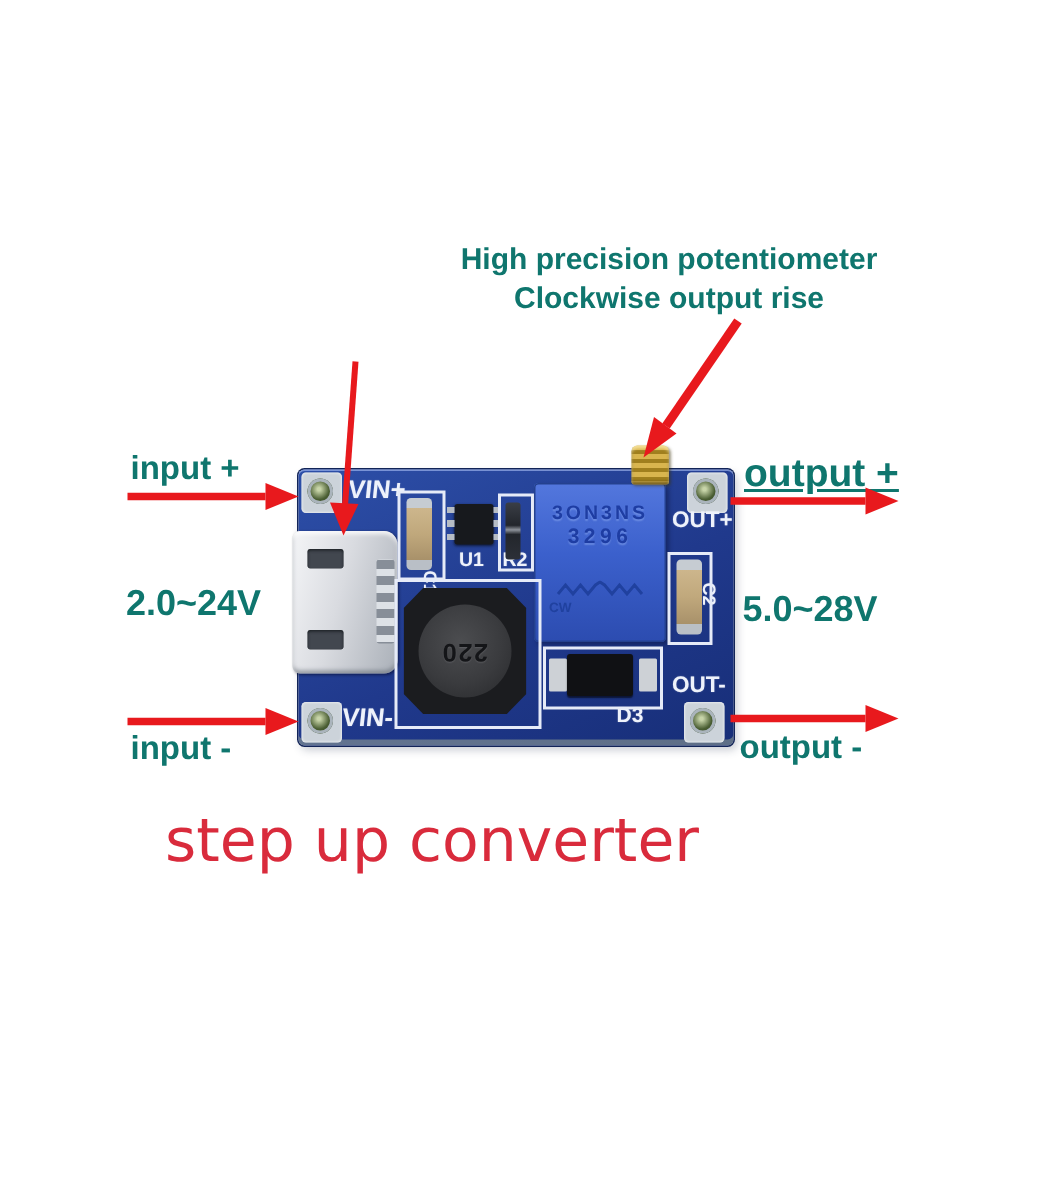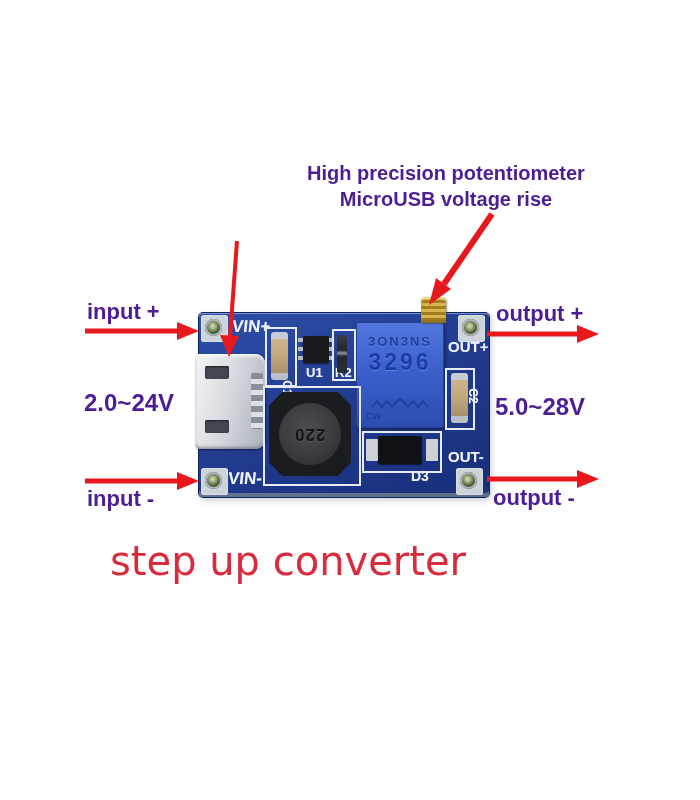--- a/index.html
+++ b/index.html
@@ -1,26 +1,26 @@
 <!DOCTYPE html>
 <html><head>
 <meta charset="utf-8">
 <style>
   html,body{margin:0;padding:0;background:#fff;}
   .stage{position:relative;width:700px;height:800px;background:#ffffff;overflow:hidden;
          font-family:"Liberation Sans",sans-serif;}
   
-  .ann{position:absolute;color:#4c1d95;font-weight:bold;white-space:nowrap;line-height:1.15;}
+  .ann{position:absolute;color:#0f766e;font-weight:bold;white-space:nowrap;line-height:1.15;}
   .pot1{left:280px;top:162px;width:332px;text-align:center;font-size:20px;}
   .pot2{left:280px;top:188px;width:332px;text-align:center;font-size:20px;}
   .usb-label{left:147px;top:216px;font-size:21px;}
   .in-plus{left:87px;top:299px;font-size:22px;}
   .in-v{left:84px;top:389px;font-size:24px;}
   .in-minus{left:87px;top:486px;font-size:22px;}
-  .out-plus{left:496px;top:301px;font-size:22px;}
+  .out-plus{left:496px;top:301px;font-size:26px;text-decoration:underline;}
   .out-v{left:495px;top:393px;font-size:24px;}
   .out-minus{left:493px;top:485px;font-size:22px;}
   .title{position:absolute;left:0;top:538px;width:576px;text-align:center;font-size:40px;
          color:#d92b3c;font-family:"DejaVu Sans",sans-serif;letter-spacing:0px;}
   
   .board{position:absolute;left:199px;top:313px;width:290px;height:184px;border-radius:4px;
          background:linear-gradient(155deg,#2d4fa8 0%,#20398c 55%,#172e78 100%);
          box-shadow:inset 0 1px 0 rgba(185,205,255,.55), inset 0 -4px 0 rgba(165,175,150,.5),
                     0 0 0 1px #122457, 2px 3px 6px rgba(40,50,80,.25);}
   .pad{position:absolute;width:27px;height:27px;background:#ccd3da;border-radius:3px;
@@ -68,21 +68,21 @@
   .r2-outline{left:133px;top:16px;width:20px;height:48px;}
   .r2-body{position:absolute;left:3px;top:4px;width:10px;height:38px;border-radius:2px;
            background:linear-gradient(180deg,#3a3e46 0%,#23262c 40%,#8e939b 48%,#23262c 56%,#2c3038 100%);}
   
   .pot{position:absolute;left:157px;top:9px;width:88px;height:106px;border-radius:3px;
        background:linear-gradient(180deg,#5377dd 0%,#3b60cc 45%,#2c4cb0 100%);
        box-shadow:inset 0 0 0 1px #24418f, 2px 2px 3px rgba(10,20,60,.45);
        display:flex;flex-direction:column;align-items:center;}
   .pot-brand{margin-top:12px;font-size:13px;font-weight:bold;letter-spacing:2px;color:#1e3da3;
              text-shadow:0 1px 1px rgba(140,170,240,.5);}
-  .pot-model{font-size:23px;font-weight:bold;letter-spacing:3px;color:#1e3da3;
+  .pot-model{font-size:14px;font-weight:bold;letter-spacing:3px;color:#1e3da3;
              text-shadow:0 1px 1px rgba(140,170,240,.5);}
   .pot-wave{margin-top:22px;}
   .pot-cw{font-size:9px;font-weight:bold;color:#20419f;align-self:flex-start;margin:1px 0 0 10px;text-align:right;}
   .screw{position:absolute;left:222px;top:-16px;width:25px;height:26px;border-radius:4px 4px 2px 2px;
          background:repeating-linear-gradient(180deg,#d9b54e 0 3px,#a07f1e 3px 6px);
          box-shadow:inset 0 2px 2px rgba(255,240,180,.7), inset 0 -2px 2px rgba(60,45,5,.6),
                     1px 1px 2px rgba(60,50,10,.5);}
   
   .ind-outline{left:64px;top:73px;width:94px;height:96px;}
   .inductor{position:absolute;left:70px;top:79px;width:82px;height:84px;background:#1b1c1f;
@@ -100,21 +100,21 @@
            border-radius:2px;box-shadow:0 1px 1px rgba(0,0,0,.6);}
   
   .overlay{position:absolute;left:0;top:0;pointer-events:none;}
 </style>
 </head>
 <body>
 
 <div class="stage">
 
   <div class="ann pot1">High precision potentiometer</div>
-  <div class="ann pot2">MicroUSB voltage rise</div>
+  <div class="ann pot2">Clockwise output rise</div>
   <div class="ann in-plus">input +</div>
   <div class="ann in-v">2.0~24V</div>
   <div class="ann in-minus">input -</div>
   <div class="ann out-plus">output +</div>
   <div class="ann out-v">5.0~28V</div>
   <div class="ann out-minus">output -</div>
   <div class="title">step up converter</div>
 
   <div class="board">
     <div class="pad pad-tl">

